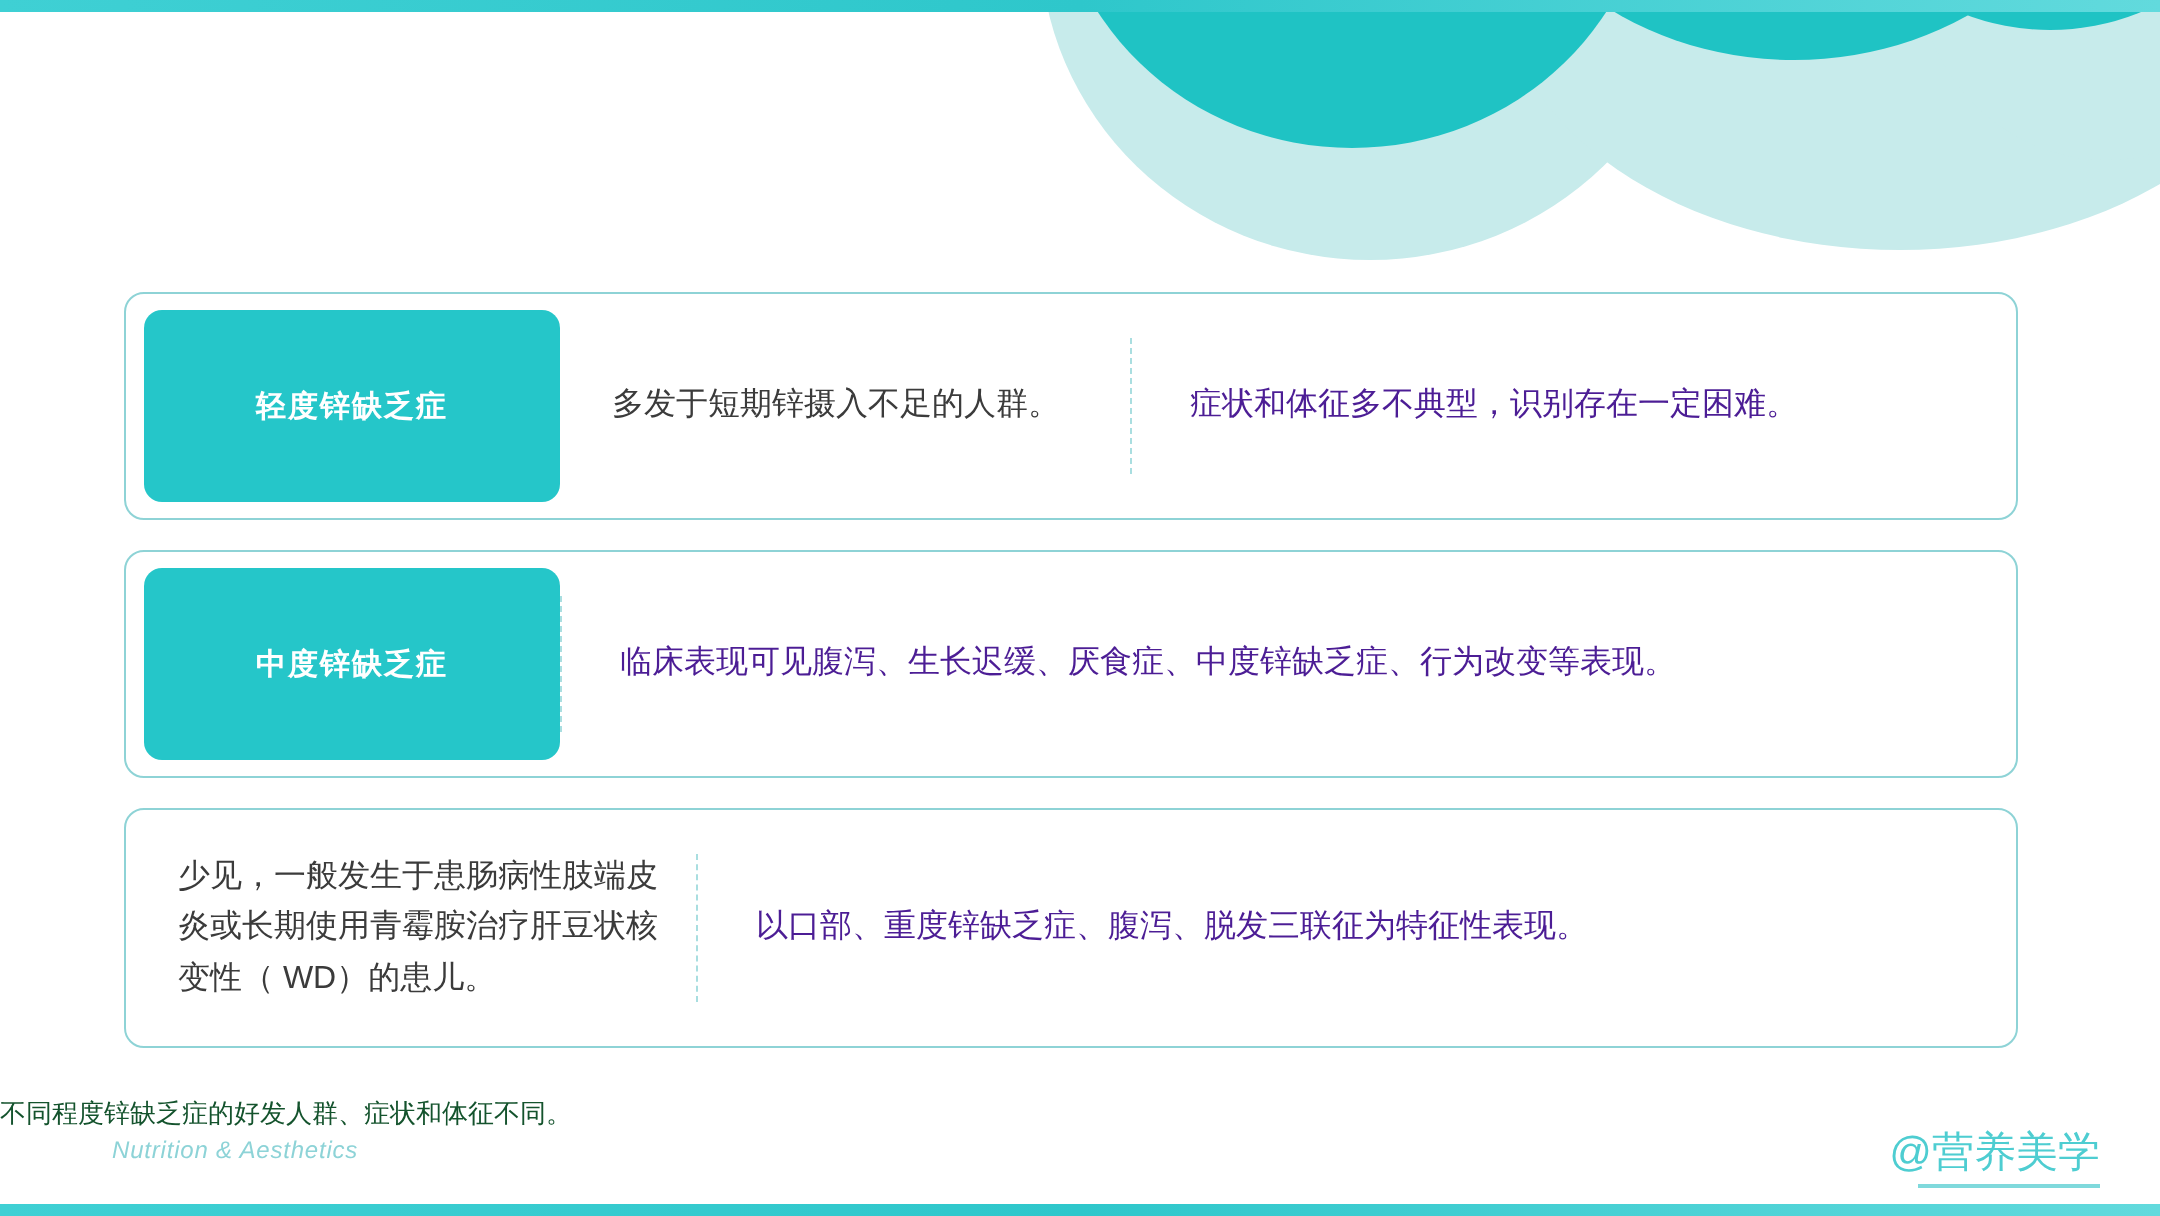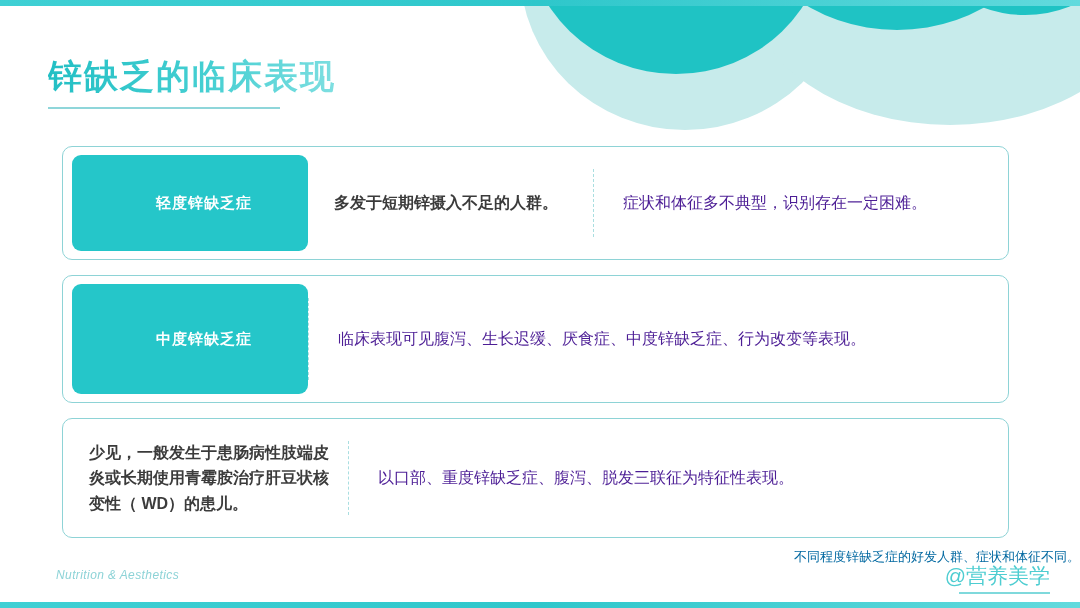--- a/index.html
+++ b/index.html
@@ -103,47 +103,45 @@
     border: 1px solid #8ed3d6;
     border-radius: 10px;
     background: #ffffff;
     display: flex;
     align-items: stretch;
     margin-bottom: 15px;
   }
   .card:last-child { margin-bottom: 0; }
 
   .card-r1 { height: 114px; }
-  .card-r2 { height: 128px; }
+  .card-r2 { height: 114px; }
   .card-r3 { height: 120px; }
 
   .card-label {
     flex: 0 0 208px;
     margin: 8px 0 8px 9px;
     background: #25c6c9;
     border-radius: 9px;
     display: flex;
     align-items: center;
     justify-content: center;
     color: #ffffff;
     font-size: 15px;
     font-weight: bold;
     letter-spacing: 1px;
-    padding-left: 28px;
   }
   .card-desc {
     flex: 0 0 285px;
     display: flex;
     align-items: center;
     padding: 0 10px 0 26px;
     box-sizing: border-box;
     color: #3b3b3b;
     font-size: 16px;
     line-height: 1.6;
-    font-weight: bold;
   }
   .card-divider {
     flex: 0 0 1px;
     margin: 22px 0;
     border-left: 1px dashed #a9dee0;
   }
   .card-note {
     flex: 1 1 auto;
     display: flex;
     align-items: center;
@@ -153,25 +151,24 @@
     font-size: 16px;
     line-height: 1.75;
   }
 
   
   .footer-caption {
     position: absolute;
     left: 0;
     right: 0;
     top: 548px;
-    text-align: right;
+    text-align: left;
     font-size: 13px;
-    color: #0369a1;
-    z-index: 20;
-    padding-left: 20px;
+    color: #14532d;
+    z-index: 20;
   }
   .footer-left {
     position: absolute;
     left: 56px;
     top: 568px;
     font-size: 12px;
     font-style: italic;
     color: #8dd3d7;
     letter-spacing: 0.4px;
     z-index: 20;
@@ -202,24 +199,20 @@
 
   <div class="cloud-layer">
     <div class="cloud-light-a lc1"></div>
     <div class="cloud-light-a lc2"></div>
     <div class="cloud-light-a lc3"></div>
     <div class="cloud-dark-a dc1"></div>
     <div class="cloud-dark-a dc2"></div>
     <div class="cloud-dark-a dc3"></div>
   </div>
 
-  <div class="title-block">
-    <div class="slide-title">锌缺乏的临床表现</div>
-    <div class="title-rule"></div>
-  </div>
 
   <div class="cards">
 
     <div class="card card-r1">
       <div class="card-label">轻度锌缺乏症</div>
       <div class="card-desc">多发于短期锌摄入不足的人群。</div>
       <div class="card-divider"></div>
       <div class="card-note">症状和体征多不典型，识别存在一定困难。</div>
     </div>
 

